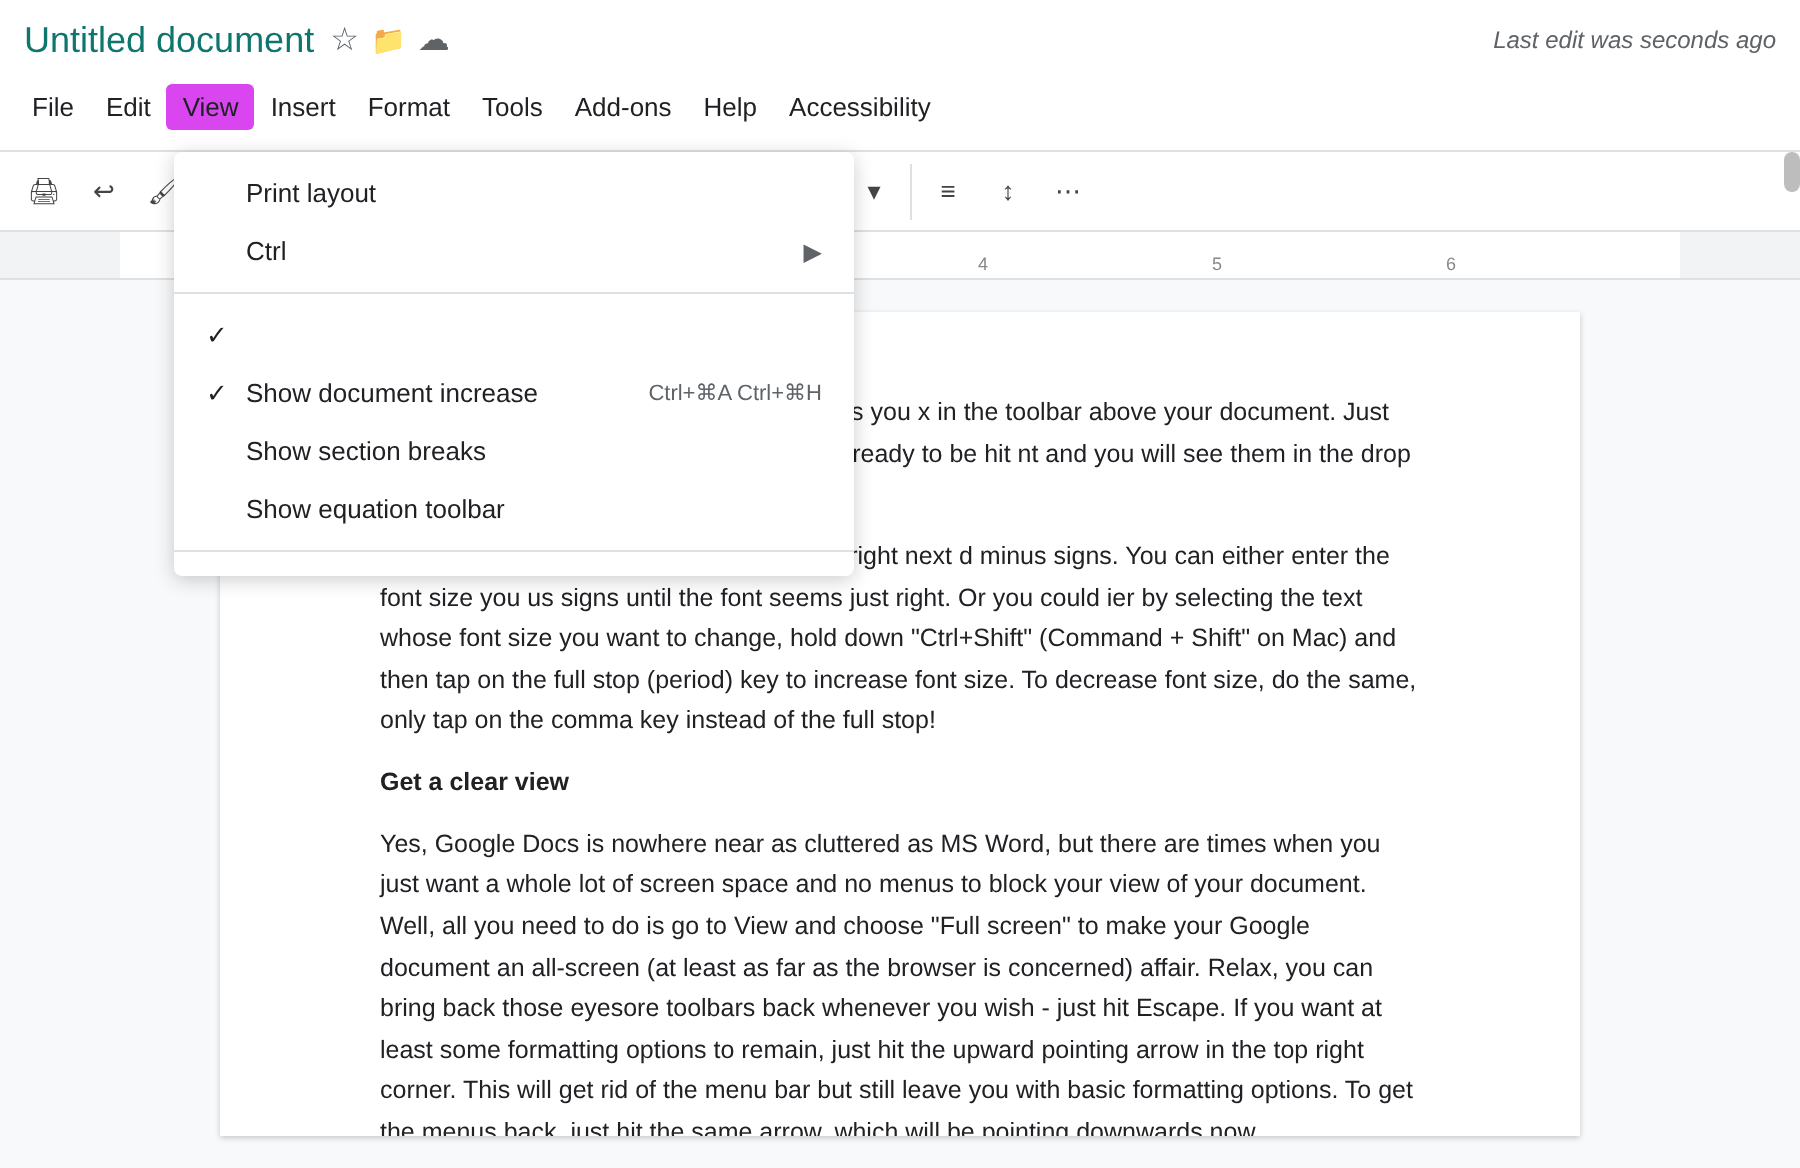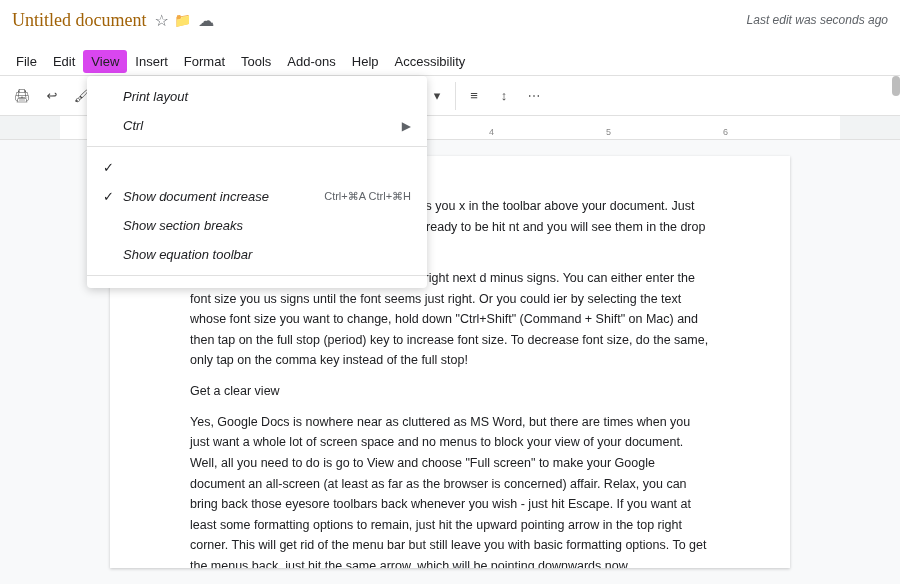--- a/index.html
+++ b/index.html
@@ -17,23 +17,22 @@
     .title-bar {
       display: flex;
       align-items: center;
       padding: 8px 12px;
       background: #fff;
       height: 40px;
       gap: 8px;
     }
     .doc-title {
       font-size: 18px;
-      color: #a16207;
+      color: #0f766e;
       font-weight: 400;
-      font-family: Liberation Serif, serif;
     }
     .title-icons {
       display: flex;
       gap: 6px;
       align-items: center;
     }
     .title-icon {
       color: #5f6368;
       font-size: 16px;
       cursor: pointer;
@@ -41,21 +40,21 @@
     .last-edit {
       margin-left: auto;
       font-size: 12px;
       color: #5f6368;
       font-style: italic;
     }
 
     
     .menu-bar {
       display: flex;
-      align-items: flex-end;
+      align-items: flex-start;
       padding: 2px 8px;
       background: #fff;
       height: 36px;
       border-bottom: 1px solid #e0e0e0;
     }
     .menu-item {
       padding: 4px 8px;
       font-size: 13px;
       color: #202124;
       cursor: pointer;
@@ -158,21 +157,21 @@
       color: #202124;
       position: relative;
       overflow: hidden;
     }
     .doc-text {
       font-size: 12.5px;
       line-height: 1.65;
       color: #202124;
     }
     .doc-text p { margin-bottom: 10px; }
-    .doc-text strong { font-weight: 400; }
+    .doc-text strong { font-weight: 700; }
 
     
     .dropdown-menu {
       position: absolute;
       top: 76px;
       left: 87px;
       background: #fff;
       border-radius: 4px;
       box-shadow: 0 2px 10px rgba(0,0,0,0.2);
       width: 340px;
@@ -194,21 +193,20 @@
       position: relative;
     }
     .dropdown-item .check {
       width: 20px;
       color: #202124;
       font-size: 13px;
       flex-shrink: 0;
     }
     .dropdown-item .label {
       flex: 1;
-      font-style: italic;
     }
     .dropdown-item .shortcut {
       color: #5f6368;
       font-size: 11px;
       margin-left: 12px;
       text-align: center;
     }
     .dropdown-item .arrow {
       color: #5f6368;
       font-size: 12px;

